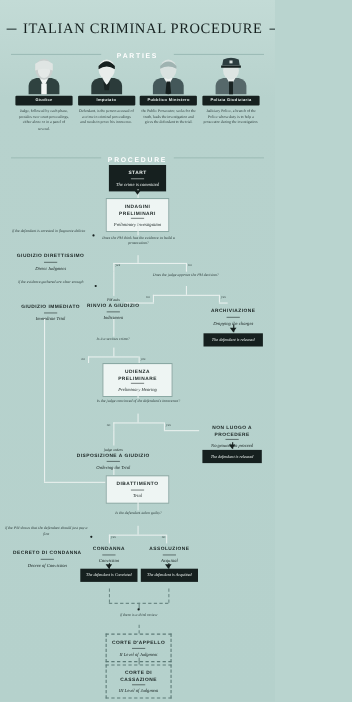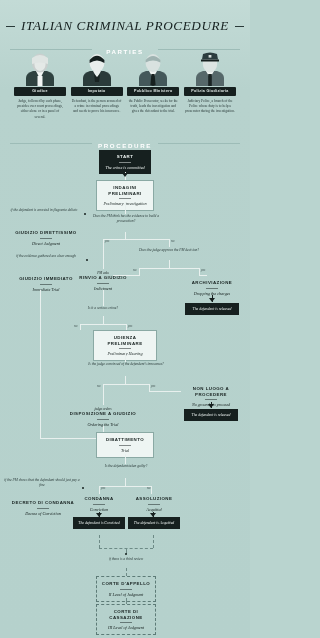--- a/index.html
+++ b/index.html
@@ -8,21 +8,21 @@
     background:#b9d4cf;
     font-family:"Liberation Sans", sans-serif;
     overflow:hidden;
     position:relative;
     color:#1d2b2c;
   }
   .page{position:relative;width:250px;height:638px;
     background:linear-gradient(180deg,#c3dbd6 0%,#b7d2cd 14%,#b5d1cc 100%);}
 
   
-  .title-wrap{position:absolute;top:18px;left:0;width:250px;text-align:center;font-style:italic;}
+  .title-wrap{position:absolute;top:18px;left:0;width:250px;}
   .title{
     font-family:"Liberation Serif", serif;
     font-size:13.2px;letter-spacing:.6px;color:#15201f;
     font-weight:400;white-space:nowrap;
   }
   .title .dash{display:inline-block;width:9px;height:1px;background:#2a3a39;
     vertical-align:middle;margin:0 6px;}
 
   .section-head{position:absolute;left:0;width:250px;text-align:center;}
   .section-head .lbl{

